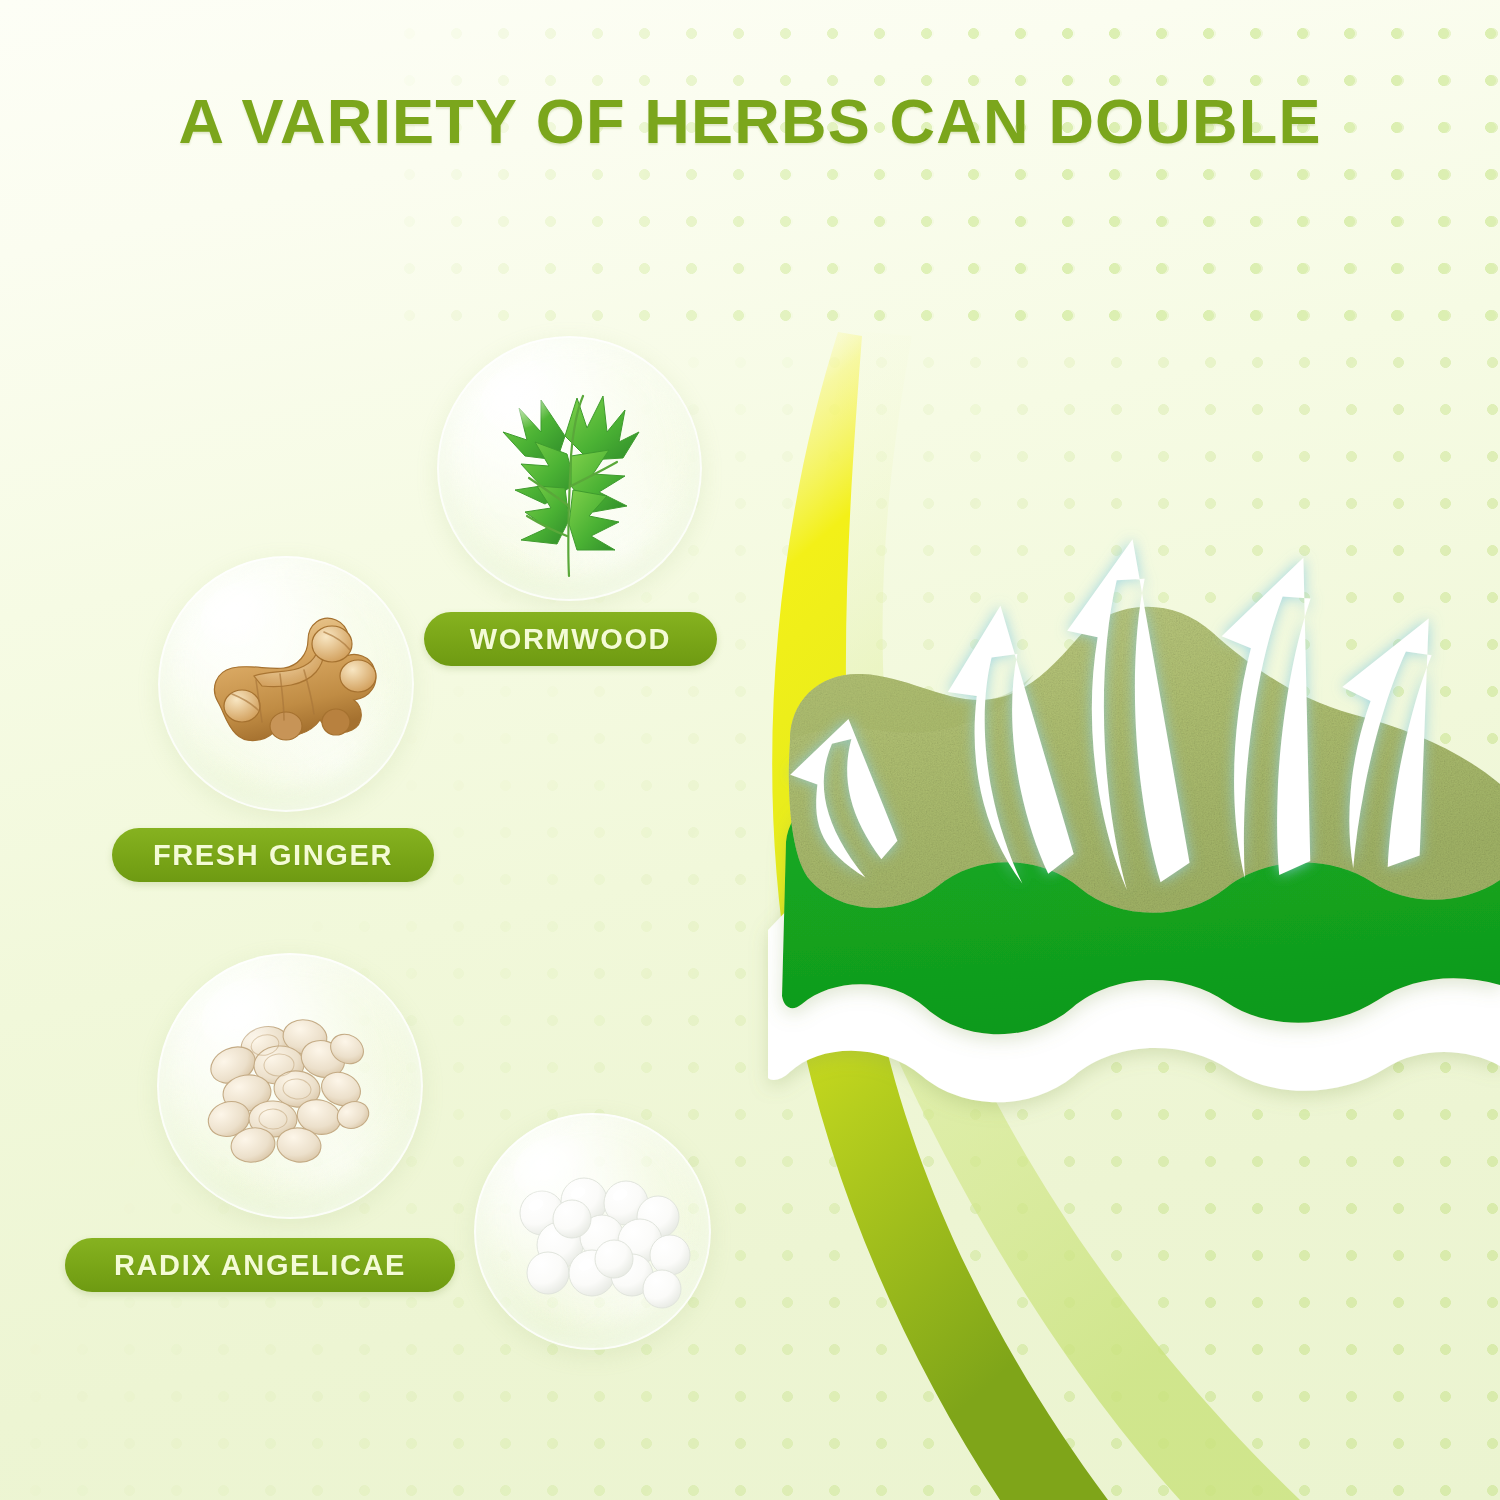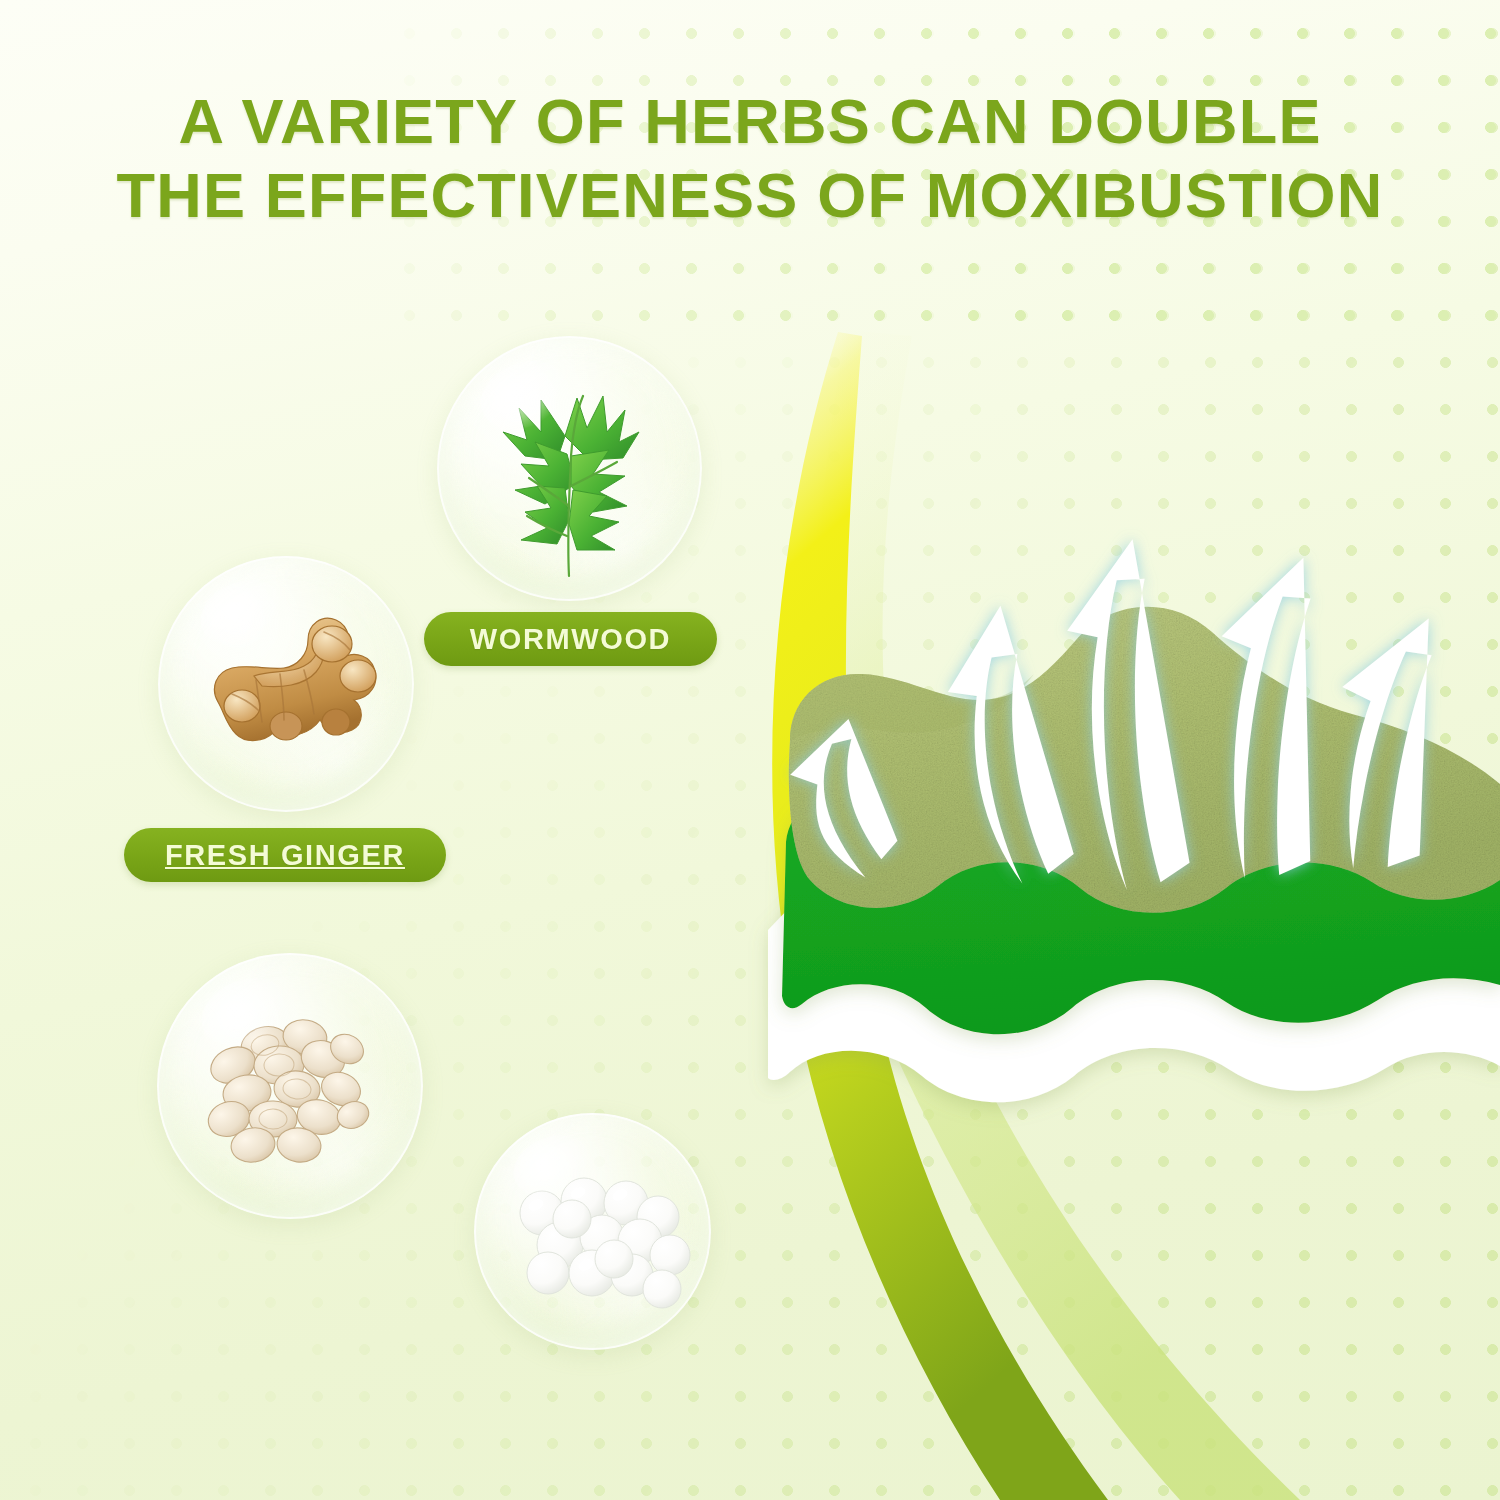--- a/index.html
+++ b/index.html
@@ -114,21 +114,20 @@
 </head>
 <body>
 
 <div id="stage">
 
   <div id="dots"></div>
   <div id="dots-top"></div>
 
   <div id="title">
     <span class="tl">A VARIETY OF HERBS CAN DOUBLE</span>
-    <span class="tl">THE EFFECTIVENESS OF MOXIBUSTION</span>
   </div>
 
   <svg id="swoosh" viewBox="0 0 1500 1500">
     <defs>
       <linearGradient id="swGradA" x1="0" y1="0" x2="0.25" y2="1">
         <stop offset="0%" stop-color="#fdfdf0" stop-opacity="0"></stop>
         <stop offset="8%" stop-color="#f7f56a" stop-opacity=".55"></stop>
         <stop offset="20%" stop-color="#f3f018"></stop>
         <stop offset="44%" stop-color="#e7ec1c"></stop>
         <stop offset="68%" stop-color="#b7cf1e"></stop>
@@ -388,17 +387,18 @@
         <ellipse cx="104" cy="80" rx="8" ry="5" transform="rotate(-28 104 80)"></ellipse>
         <ellipse cx="146" cy="82" rx="8" ry="5" transform="rotate(-28 146 82)"></ellipse>
         <ellipse cx="112" cy="152" rx="8" ry="5" transform="rotate(-28 112 152)"></ellipse>
       </g>
     </svg>
     <div class="bubble-rim"></div>
   </div>
 
   <div class="pill" style="left:424px; top:612px; width:293px; height:54px;">WORMWOOD</div>
 
-  <div class="pill" style="left:124px; top:828px; width:322px; height:54px;text-decoration:underline;">FRESH GINGER</div>
-
+  <div class="pill" style="left:112px; top:828px; width:322px; height:54px;">FRESH GINGER</div>
+
+  <div class="pill" style="left:65px; top:1238px; width:390px; height:54px;">RADIX ANGELICAE</div>
 
 
 </div>
 
 </body></html>

